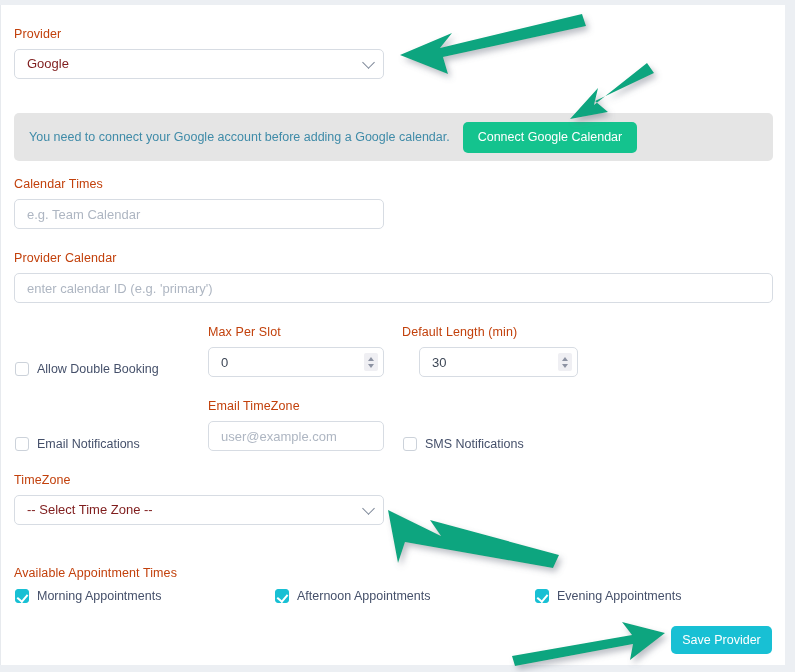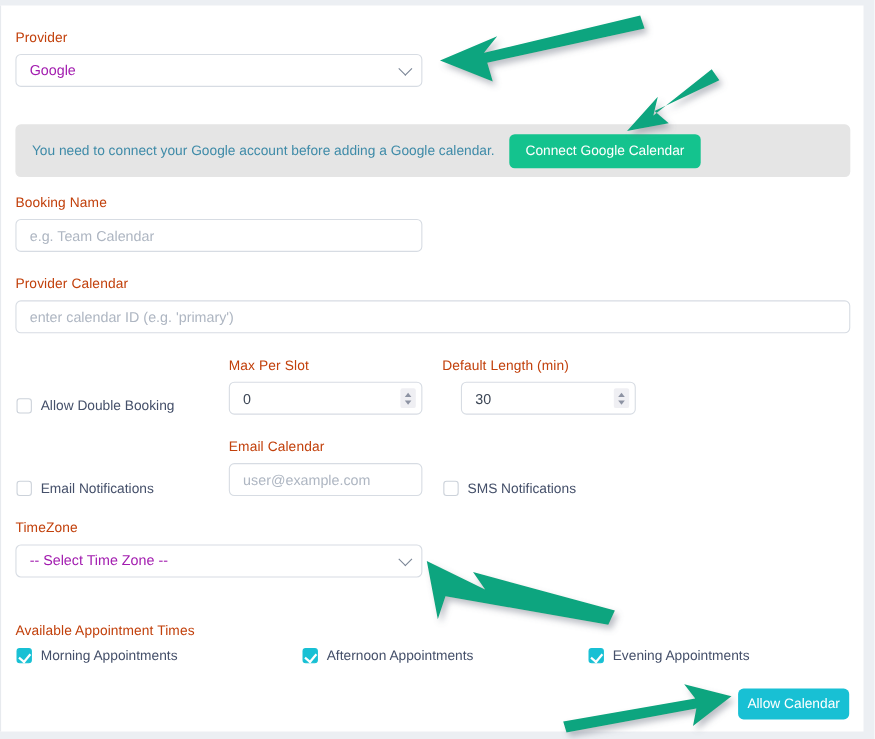--- a/index.html
+++ b/index.html
@@ -54,21 +54,21 @@
   .txt::placeholder { color: #aeb6c2; }
 
   
   .sel-wrap { position: relative; }
   .sel {
     display: block;
     width: 100%;
     height: 30px;
     font-family: "Liberation Sans", sans-serif;
     font-size: 13px;
-    color: #a21caf;
+    color: #7f1d1d;
     background: #ffffff;
     border: 1px solid #d7dce3;
     border-radius: 5px;
     padding: 0 28px 0 12px;
     line-height: 28px;
     appearance: none;
     -webkit-appearance: none;
     outline: none;
   }
   .chev {
@@ -218,21 +218,21 @@
         <span class="chev"></span>
       </div>
     </div>
 
     <div id="alert">
       <span id="alert-text">You need to connect your Google account before adding a Google calendar.</span>
       <button id="connect-btn">Connect Google Calendar</button>
     </div>
 
     <div style="position:absolute;left:13px;top:172px;width:370px;">
-      <div class="fld-label">Booking Name</div>
+      <div class="fld-label">Calendar Times</div>
       <input class="txt" style="width: 370px; margin-top: 8px;" type="text" placeholder="e.g. Team Calendar">
     </div>
 
     <div style="position:absolute;left:13px;top:246px;width:759px;">
       <div class="fld-label">Provider Calendar</div>
       <input class="txt" style="width: 759px; margin-top: 8px;" type="text" placeholder="enter calendar ID (e.g. 'primary')">
     </div>
 
     <div class="cbrow" style="left:14px;top:357px;">
       <span class="cb" id="cb-double"></span>
@@ -254,21 +254,21 @@
         <span class="spin"></span>
       </div>
     </div>
 
     <div class="cbrow" style="left:14px;top:432px;">
       <span class="cb" id="cb-email"></span>
       <span class="cb-label">Email Notifications</span>
     </div>
 
     <div style="position:absolute;left:207px;top:394px;width:176px;">
-      <div class="fld-label">Email Calendar</div>
+      <div class="fld-label">Email TimeZone</div>
       <input class="txt" style="width: 176px; margin-top: 8px;" type="text" placeholder="user@example.com">
     </div>
 
     <div class="cbrow" style="left:402px;top:432px;">
       <span class="cb" id="cb-sms"></span>
       <span class="cb-label">SMS Notifications</span>
     </div>
 
 
     <div style="position:absolute;left:13px;top:468px;width:370px;">
@@ -287,21 +287,21 @@
     </div>
     <div class="cbrow" style="left:274px;top:584px;">
       <span class="cb on"></span>
       <span class="cb-label">Afternoon Appointments</span>
     </div>
     <div class="cbrow" style="left:534px;top:584px;">
       <span class="cb on"></span>
       <span class="cb-label">Evening Appointments</span>
     </div>
 
-    <button id="save-btn">Allow Calendar</button>
+    <button id="save-btn">Save Provider</button>
 
   </div>
 </div>
 
 <svg id="arrows" viewBox="0 0 795 672">
   <defs>
     <filter id="ashadow" x="-30%" y="-30%" width="180%" height="180%">
       <feDropShadow dx="3" dy="4" stdDeviation="3" flood-color="#6b7280" flood-opacity="0.45"></feDropShadow>
     </filter>
   </defs>

